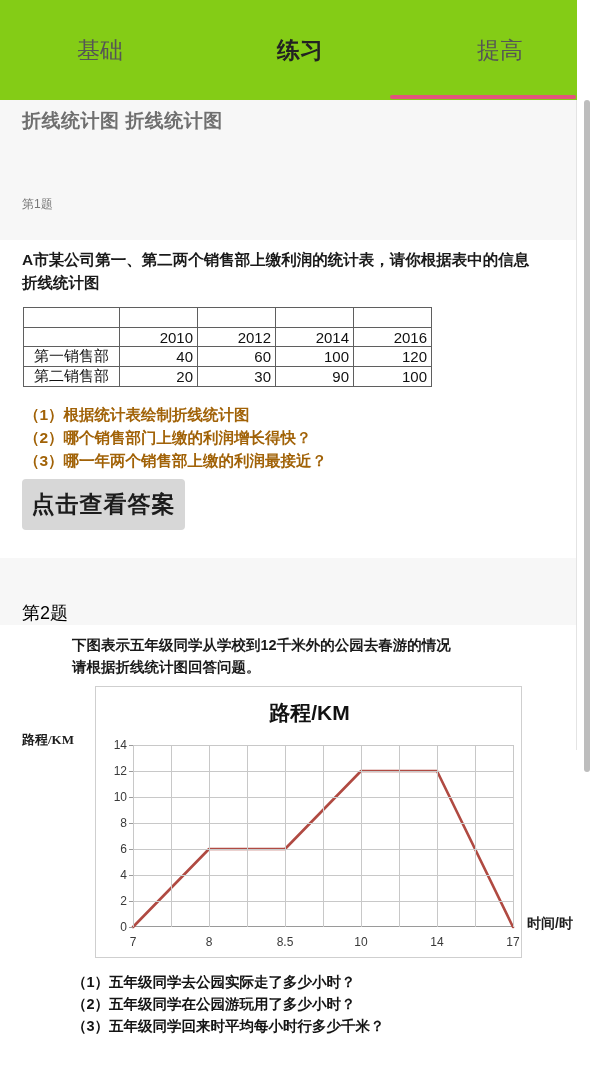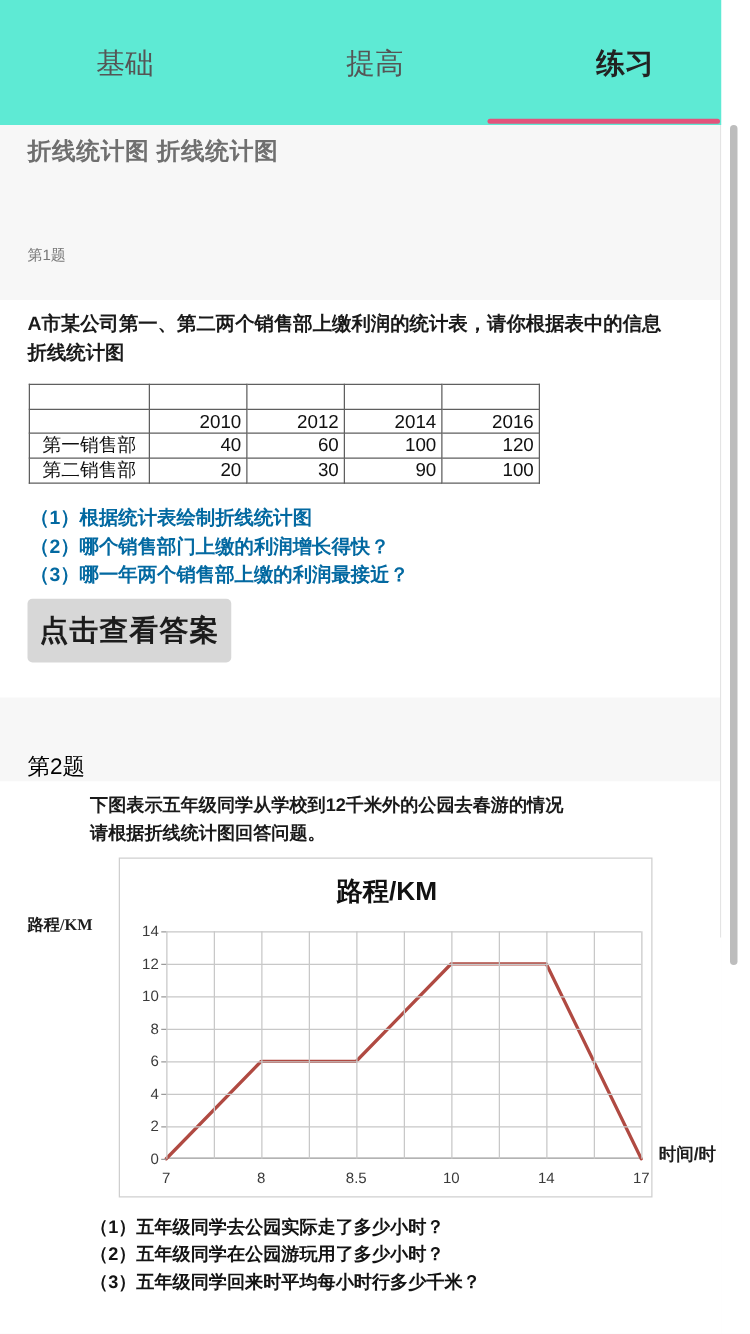--- a/index.html
+++ b/index.html
@@ -15,21 +15,21 @@
     width: 600px;
     height: 1067px;
     background: #f7f7f7;
   }
 
   
   .tabbar {
     position: absolute;
     top: 0; left: 0;
     width: 600px; height: 100px;
-    background: #5eead4;
+    background: #84cc16;
     display: flex;
     align-items: center;
   }
   .tab {
     flex: 1 1 0;
     text-align: center;
     font-size: 23px;
     color: #555555;
     line-height: 100px;
     height: 100px;
@@ -116,21 +116,21 @@
   }
   table.stat-table td.yr { width: 78px; }
 
   
   .q1-subs {
     position: absolute;
     left: 24px;
     top: 404px;
     font-size: 15.5px;
     font-weight: bold;
-    color: #0369a1;
+    color: #a16207;
     line-height: 1.48;
   }
   .q1-subs div { white-space: nowrap; }
 
   
   .answer-btn {
     position: absolute;
     left: 22px;
     top: 479px;
     width: 163px;
@@ -308,22 +308,22 @@
     background: #e4e4e4;
   }
 </style>
 </head>
 <body>
 
 <div id="app">
 
   <div class="tabbar">
     <div class="tab">基础</div>
+    <div class="tab active">练习</div>
     <div class="tab">提高</div>
-    <div class="tab active">练习</div>
   </div>
   <div class="tab-underline"></div>
 
   <div class="unit-title">折线统计图 折线统计图</div>
 
   <div class="q1-label">第1题</div>
   <div class="white-card-1"></div>
 
   <div class="q1-prompt">
     <span>A市某公司第一、第二两个销售部上缴利润的统计表，请你根据表中的信息</span>

